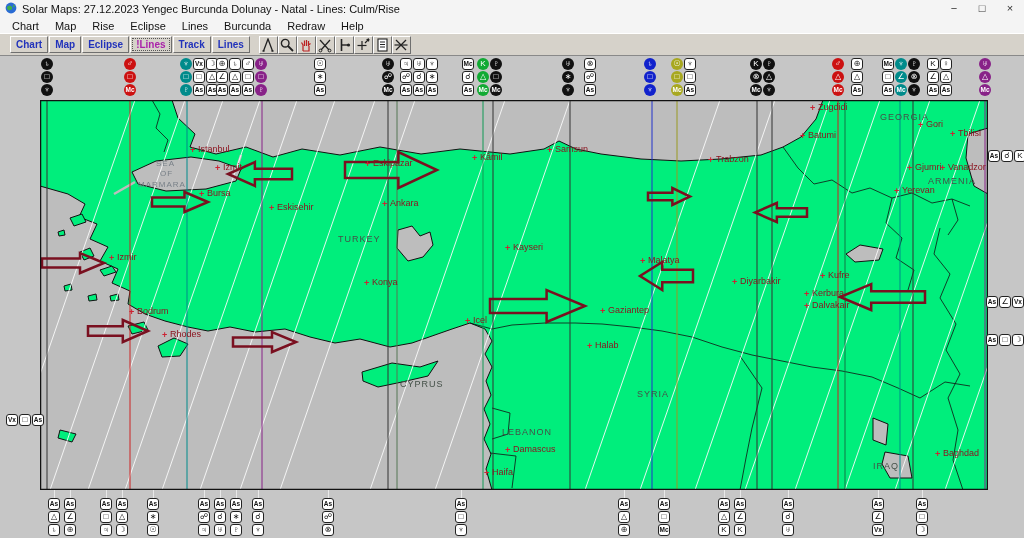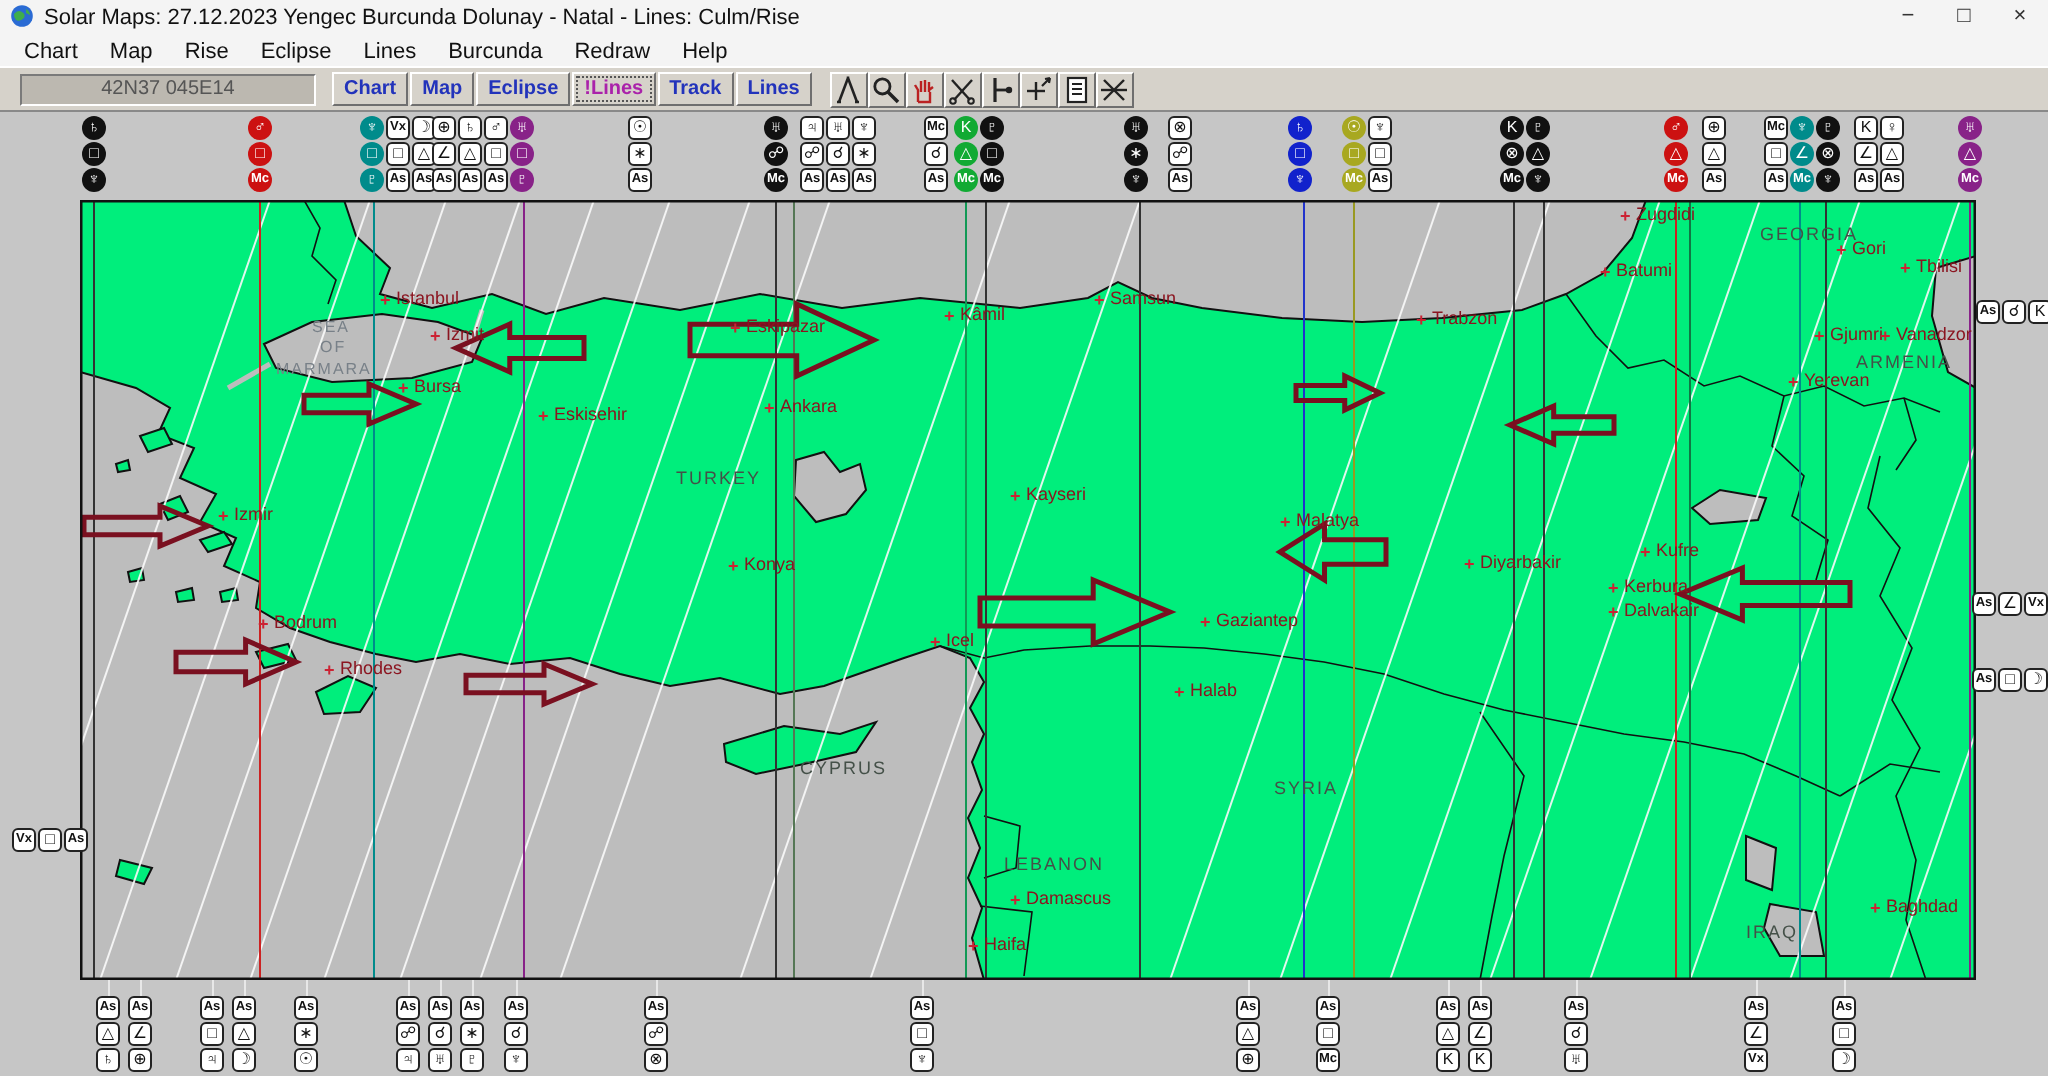--- a/index.html
+++ b/index.html
@@ -69,21 +69,20 @@
       <span class="menu-item">Map</span>
       <span class="menu-item">Rise</span>
       <span class="menu-item">Eclipse</span>
       <span class="menu-item">Lines</span>
       <span class="menu-item">Burcunda</span>
       <span class="menu-item">Redraw</span>
       <span class="menu-item">Help</span>
     </div>
 
   <div class="toolbar">
-    <div class="coordbox">42N37  045E14</div>
     <span id="tb-buttons" style="display:flex">
         <button class="tb-btn" style="color: rgb(34, 51, 187);">Chart</button>
         <button class="tb-btn" style="color: rgb(34, 51, 187);">Map</button>
         <button class="tb-btn" style="color: rgb(34, 51, 187);">Eclipse</button>
         <button class="tb-btn pressed" style="color: rgb(170, 34, 170);">!Lines</button>
         <button class="tb-btn" style="color: rgb(34, 51, 187);">Track</button>
         <button class="tb-btn" style="color: rgb(34, 51, 187);">Lines</button>
       </span>
     <span class="tool-group" id="tb-tools">
         <button class="tool-btn">

